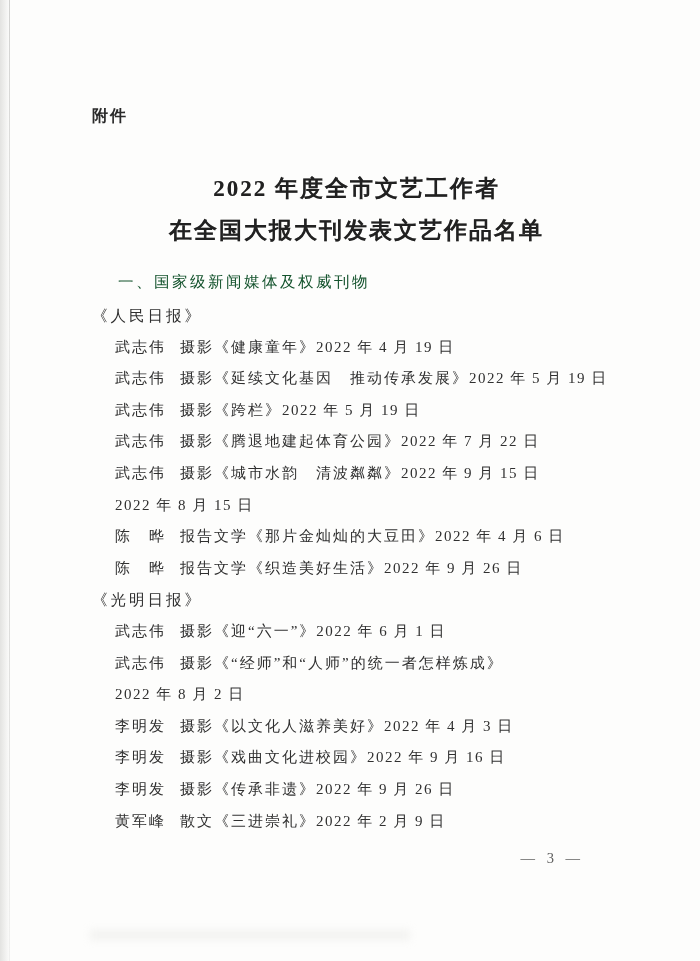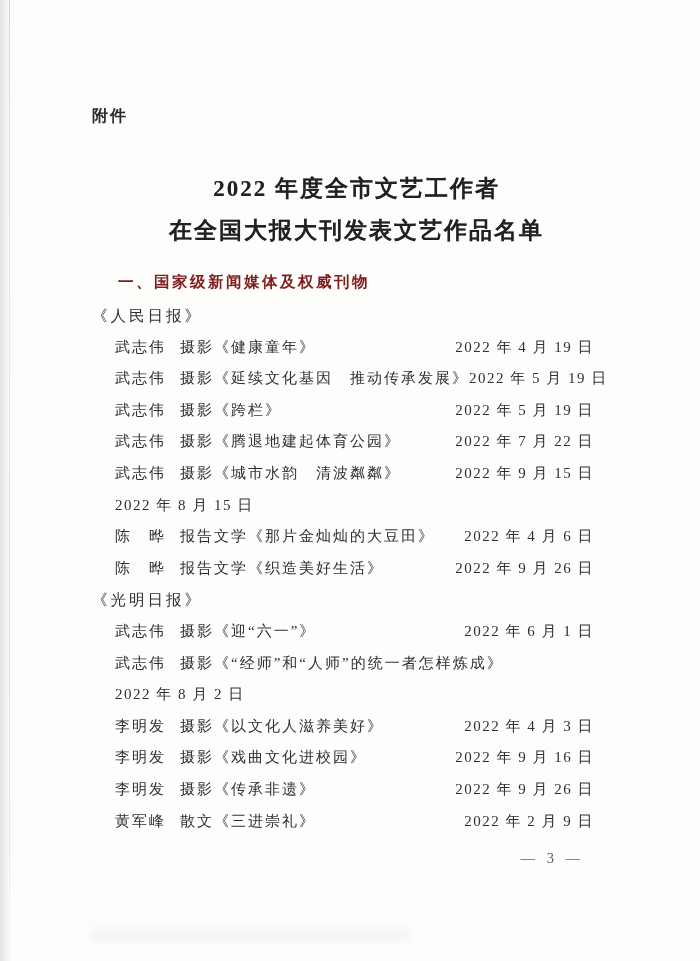--- a/index.html
+++ b/index.html
@@ -41,33 +41,33 @@
     text-align: center;
     font-weight: bold; font-size: 23px; line-height: 42px;
     letter-spacing: 2px; color: #212121;
     text-shadow: 0 0 0.5px rgba(0,0,0,0.4);
     padding-left: 19px;
   }
 
   .section-heading {
     position: absolute; left: 118px; top: 272px;
     font-family: "Liberation Sans", "DejaVu Sans", sans-serif;
-    font-weight: bold; font-size: 15.5px; line-height: 20px;
-    letter-spacing: 2.5px; color: #7f1d1d;
+    font-weight: normal; font-size: 15.5px; line-height: 20px;
+    letter-spacing: 2.5px; color: #14532d;
   }
 
   .entries-area {
     position: absolute; left: 0; top: 300px; width: 700px;
   }
   .pub-name {
     padding-left: 92px; line-height: 31.6px;
     font-size: 15.5px; letter-spacing: 3px; color: #2e2e2e;
   }
   .entry-row {
-    display: flex; justify-content: space-between; align-items: baseline;
+    display: flex; align-items: baseline;
     padding-left: 115px; padding-right: 106px;
     line-height: 31.6px; font-size: 15px; letter-spacing: 2px; color: #303030;
   }
   .entry-row.date-only { }
   .entry-left { white-space: nowrap; }
   .work { margin-left: 14px; }
   .date { white-space: nowrap; letter-spacing: 1.5px; }
 
   .page-number {
     position: absolute; top: 850px; right: 116px;

